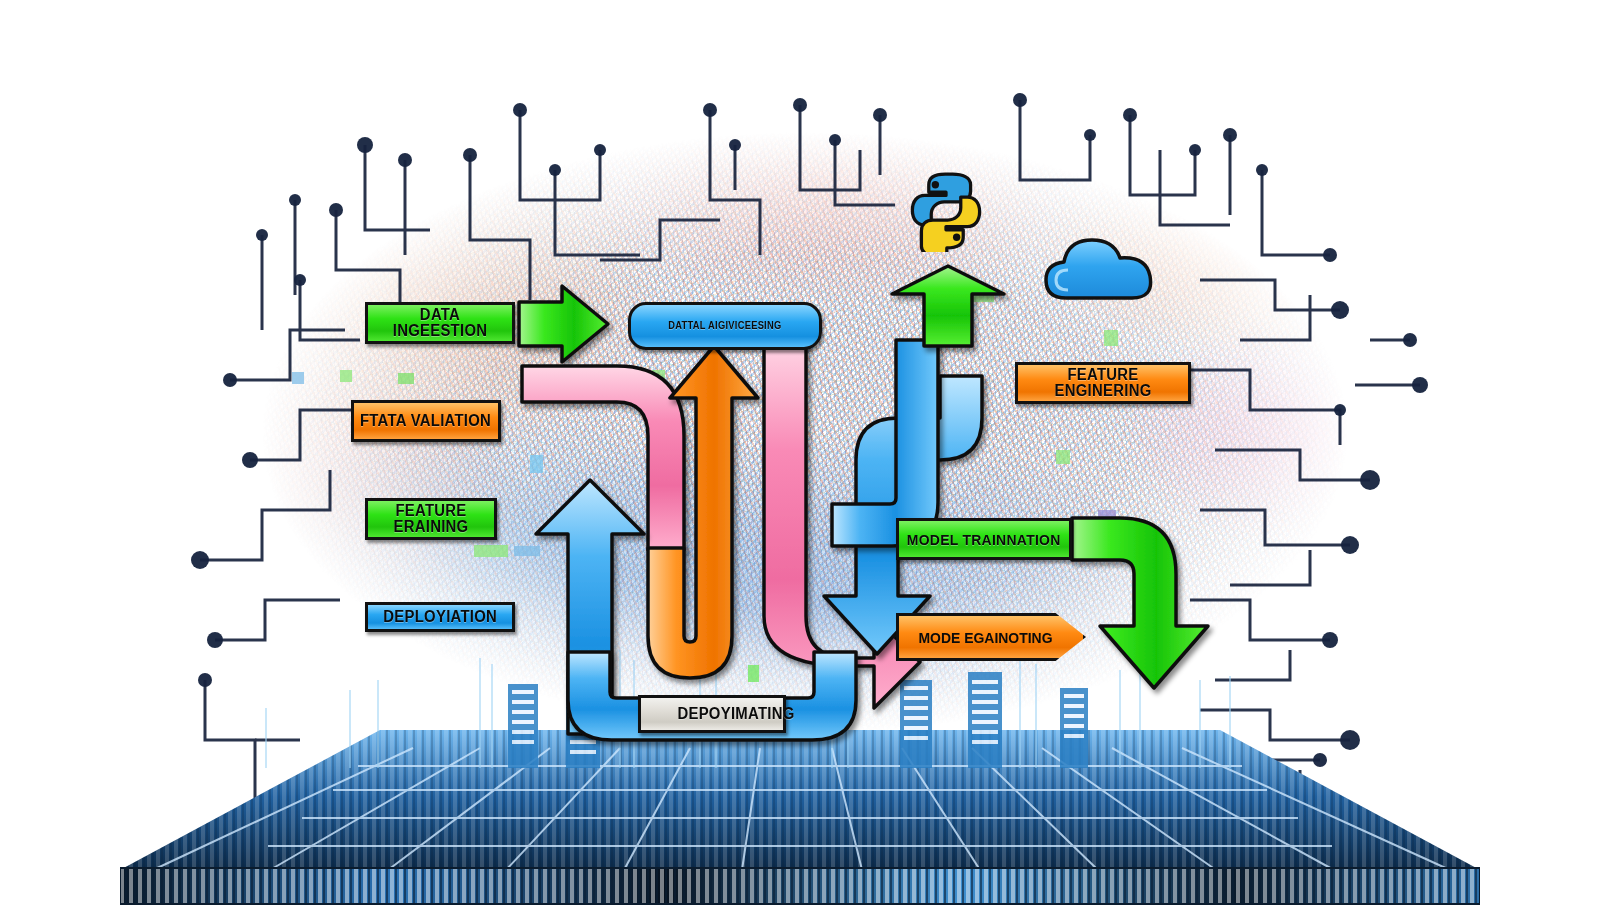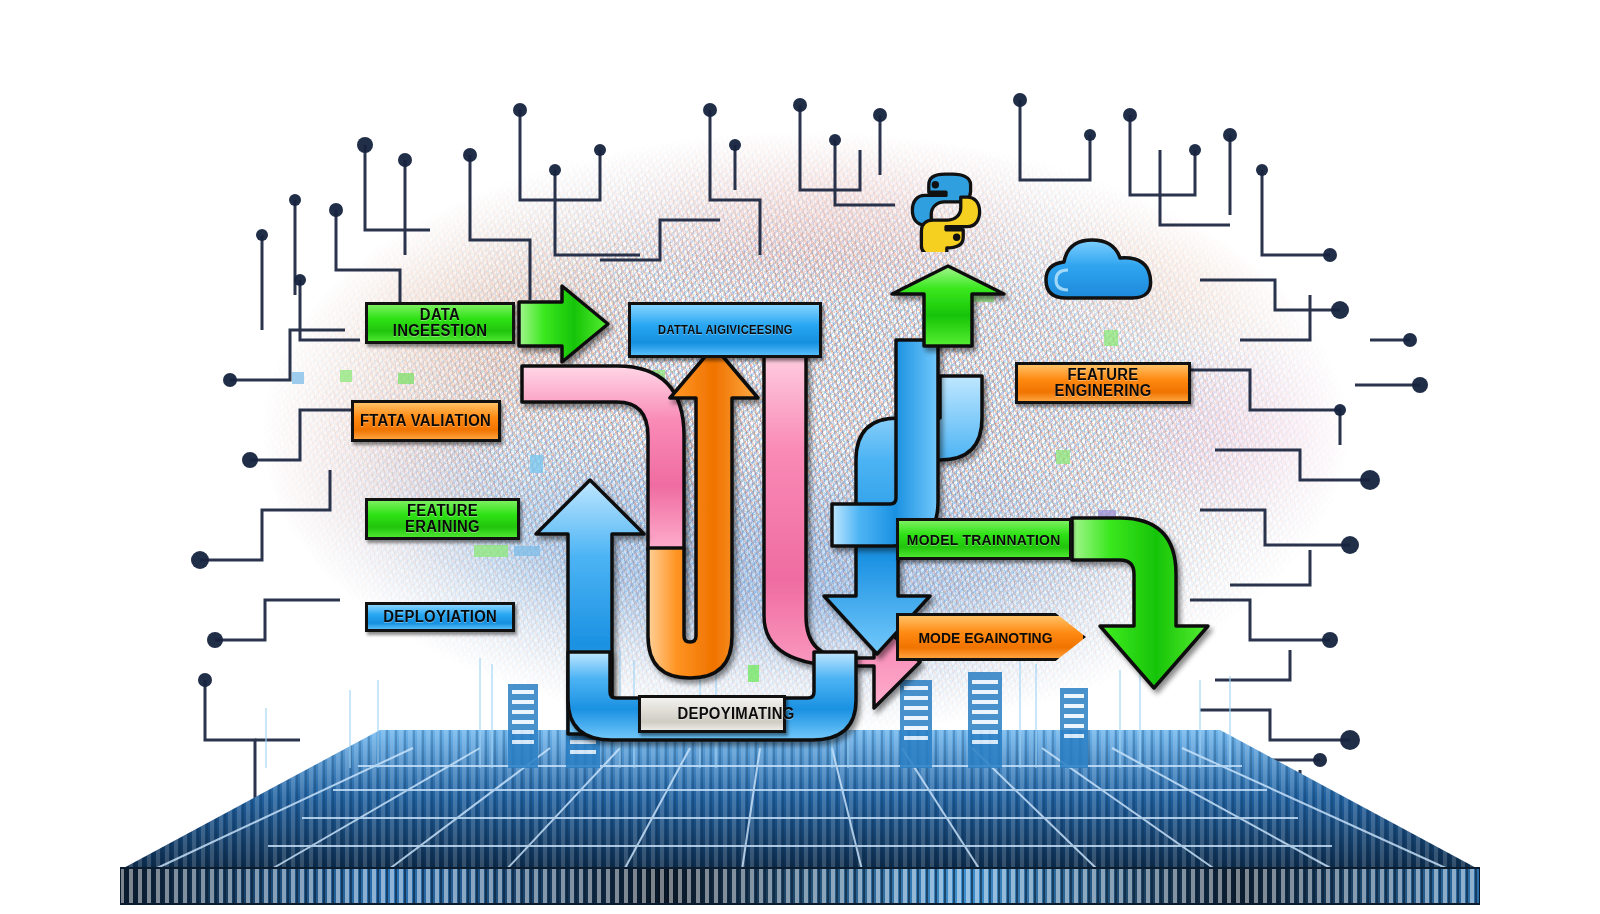--- a/index.html
+++ b/index.html
@@ -402,28 +402,28 @@
     <path d="M28 72 Q8 72 8 54 Q8 38 26 36 Q30 14 54 14 Q76 14 82 32 Q108 30 112 50 Q116 72 94 72 Z" fill="url(#cg)" stroke="#111" stroke-width="3.5" stroke-linejoin="round"></path>
     <path d="M30 64 Q18 64 18 54 Q18 44 30 44" fill="none" stroke="#bfe9ff" stroke-width="3" opacity=".8"></path>
   </svg>
 
   <div class="lbl green" style="left:365px;top:262px;width:150px;height:42px;font-size:16px;">
     <span>DATA INGEESTION</span>
   </div>
   <div class="lbl orange" style="left:351px;top:360px;width:150px;height:42px;font-size:16px;">
     <span>FTATA VALIATION</span>
   </div>
-  <div class="lbl green" style="left:365px;top:458px;width:155px;height:42px;font-size:16px;">
+  <div class="lbl green" style="left:365px;top:458px;width:132px;height:42px;font-size:16px;">
     <span>FEATURE ERAINING</span>
   </div>
   <div class="lbl blue" style="left:365px;top:562px;width:150px;height:30px;font-size:16px;">
     <span>DEPLOYIATION</span>
   </div>
 
-  <div class="lbl blue" style="left:628px;top:262px;width:194px;height:56px;font-size:12px;">
+  <div class="lbl blue" style="left:628px;top:262px;width:194px;height:48px;font-size:10px;border-radius:18px;">
     <span>DATTAL AIGIVICEESING</span>
   </div>
   <div class="lbl greyb" style="left:638px;top:655px;width:148px;height:38px;font-size:16px;padding-left:48px;">
     <span>DEPOYIMATING</span>
   </div>
 
   <div class="lbl orange" style="left:1015px;top:322px;width:176px;height:42px;font-size:16px;">
     <span>FEATURE ENGINERING</span>
   </div>
   <div class="lbl green" style="left:896px;top:478px;width:176px;height:42px;font-size:15px;">

